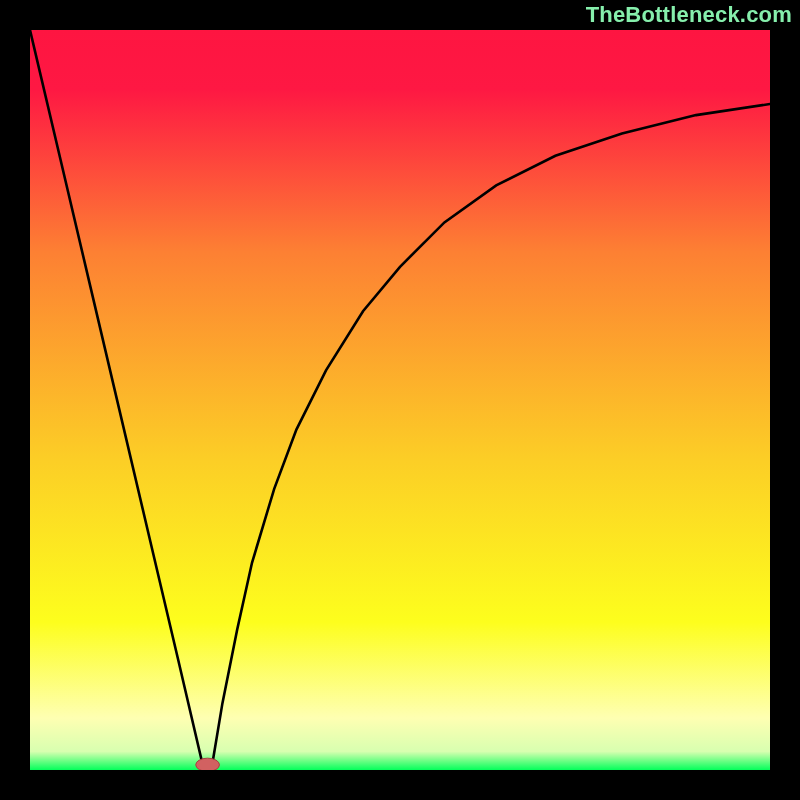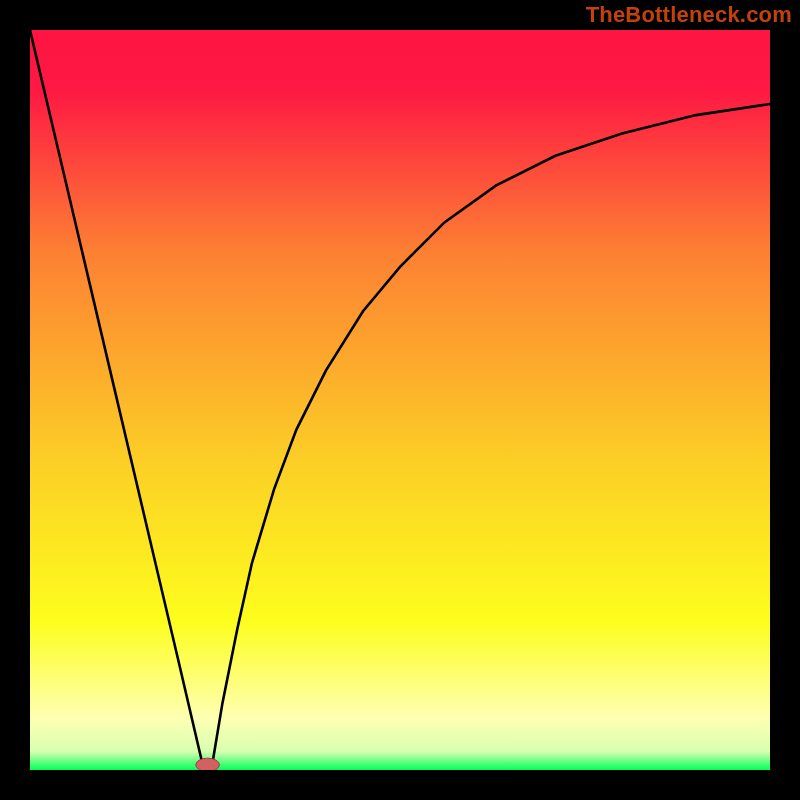--- a/index.html
+++ b/index.html
@@ -16,21 +16,21 @@
     width: 800px;
     height: 800px;
     background: #000;
   }
   .watermark {
     position: absolute;
     top: 2px;
     right: 8px;
     font-size: 22px;
     font-weight: 600;
-    color: #c2410c;
+    color: #86efac;
     letter-spacing: 0.2px;
     z-index: 10;
   }
   .plot-outer {
     position: absolute;
     left: 30px;
     top: 30px;
     width: 740px;
     height: 740px;
     background: #000;

